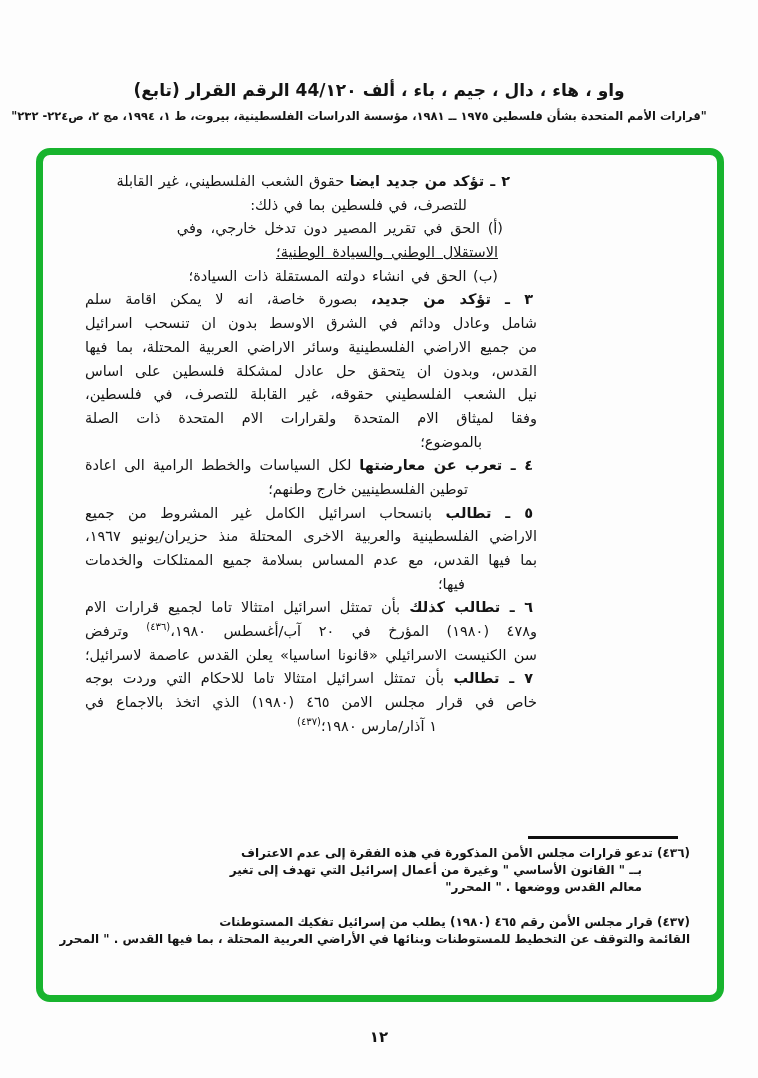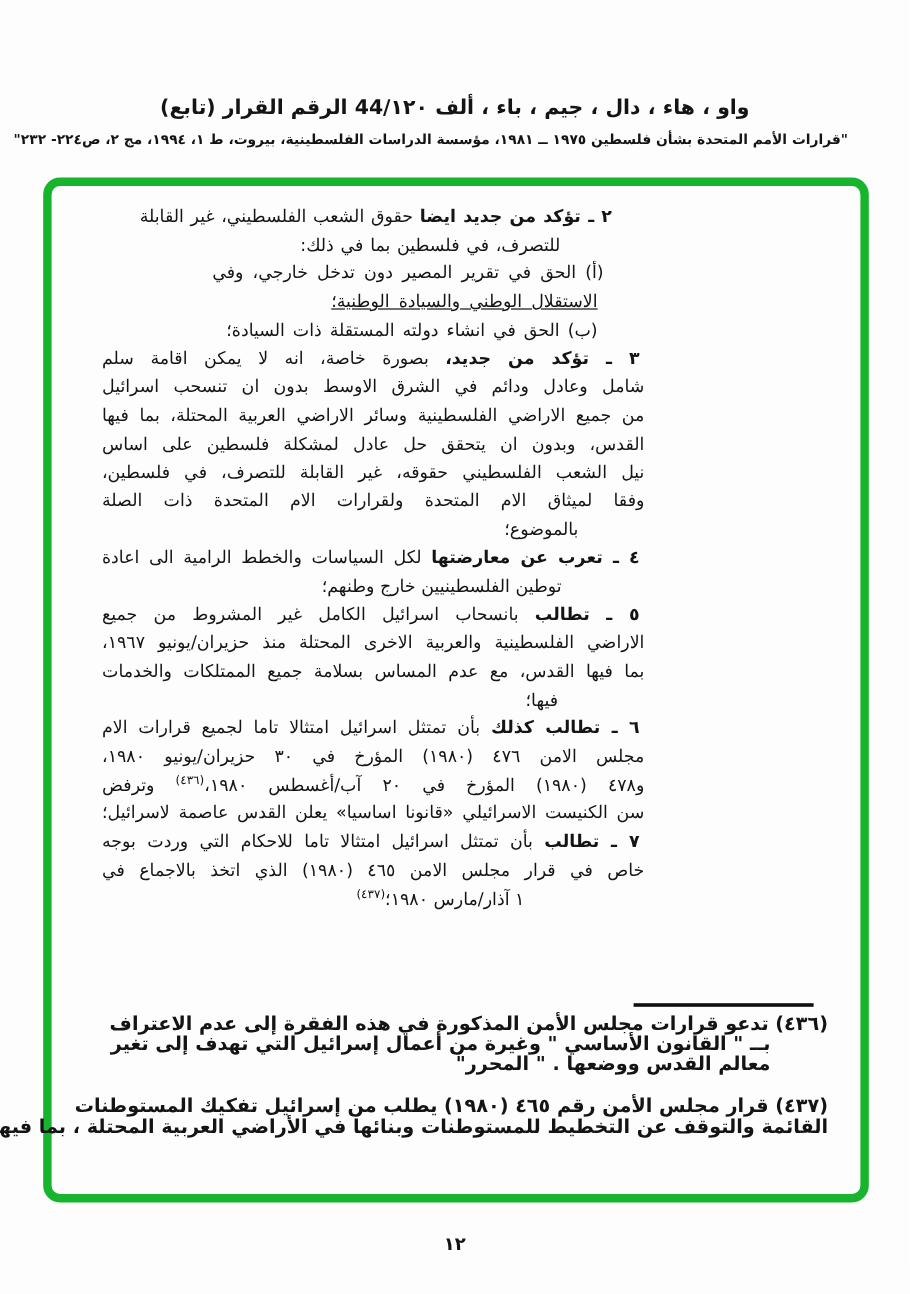--- a/index.html
+++ b/index.html
@@ -52,21 +52,21 @@
   .bld{font-weight:bold;}
   .sup{font-size:10px;vertical-align:super;line-height:0;}
   
   .fn-sep{
     position:absolute;left:528px;top:836px;
     width:150px;height:3px;background:#101010;
   }
   .footnotes{
     position:absolute;right:68px;top:845px;width:500px;
     direction:rtl;text-align:right;
-    font-weight:bold;font-size:16px;
+    font-weight:bold;font-size:12px;
   }
   .fline{
     line-height:16.9px;
     box-sizing:border-box;
     white-space:nowrap;
   }
   
   .page-number{
     position:absolute;top:1028px;left:0;width:758px;
     text-align:center;
@@ -114,21 +114,20 @@
       <div class="bline j" style="padding-right: 0px;"><span>نيل الشعب الفلسطيني حقوقه، غير القابلة للتصرف، في فلسطين،</span></div>
       <div class="bline j" style="padding-right: 0px;"><span>وفقا لميثاق الام المتحدة ولقرارات الام المتحدة ذات الصلة</span></div>
       <div class="bline n" style="padding-right: 55px;"><span>بالموضوع؛</span></div>
       <div class="bline j" style="padding-right: 4px;"><span class="bld">٤ ـ تعرب عن معارضتها</span><span> لكل السياسات والخطط الرامية الى اعادة</span></div>
       <div class="bline n" style="padding-right: 69px; text-align: right;"><span>توطين الفلسطينيين خارج وطنهم؛</span></div>
       <div class="bline j" style="padding-right: 4px;"><span class="bld">٥ ـ تطالب</span><span> بانسحاب اسرائيل الكامل غير المشروط من جميع</span></div>
       <div class="bline j" style="padding-right: 0px;"><span>الاراضي الفلسطينية والعربية الاخرى المحتلة منذ حزيران/يونيو ١٩٦٧،</span></div>
       <div class="bline j" style="padding-right: 0px;"><span>بما فيها القدس، مع عدم المساس بسلامة جميع الممتلكات والخدمات</span></div>
       <div class="bline n" style="padding-right: 72px;"><span>فيها؛</span></div>
       <div class="bline j" style="padding-right: 4px;"><span class="bld">٦ ـ تطالب كذلك</span><span> بأن تمتثل اسرائيل امتثالا تاما لجميع قرارات الام</span></div>
-      <div class="bline j" style="padding-right: 0px;"><span>مجلس الامن ٤٧٦ (١٩٨٠) المؤرخ في ٣٠ حزيران/يونيو ١٩٨٠،</span></div>
       <div class="bline j" style="padding-right: 0px;"><span>و٤٧٨ (١٩٨٠) المؤرخ في ٢٠ آب/أغسطس ١٩٨٠،</span><span class="sup">(٤٣٦)</span><span> وترفض</span></div>
       <div class="bline j" style="padding-right: 0px;"><span>سن الكنيست الاسرائيلي «قانونا اساسيا» يعلن القدس عاصمة لاسرائيل؛</span></div>
       <div class="bline j" style="padding-right: 4px;"><span class="bld">٧ ـ تطالب</span><span> بأن تمتثل اسرائيل امتثالا تاما للاحكام التي وردت بوجه</span></div>
       <div class="bline j" style="padding-right: 0px;"><span>خاص في قرار مجلس الامن ٤٦٥ (١٩٨٠) الذي اتخذ بالاجماع في</span></div>
       <div class="bline n" style="padding-right: 100px;"><span>١ آذار/مارس ١٩٨٠؛</span><span class="sup">(٤٣٧)</span></div>
     </div>
 
   <div class="fn-sep"></div>
 
   <div class="footnotes" id="footnotes">

